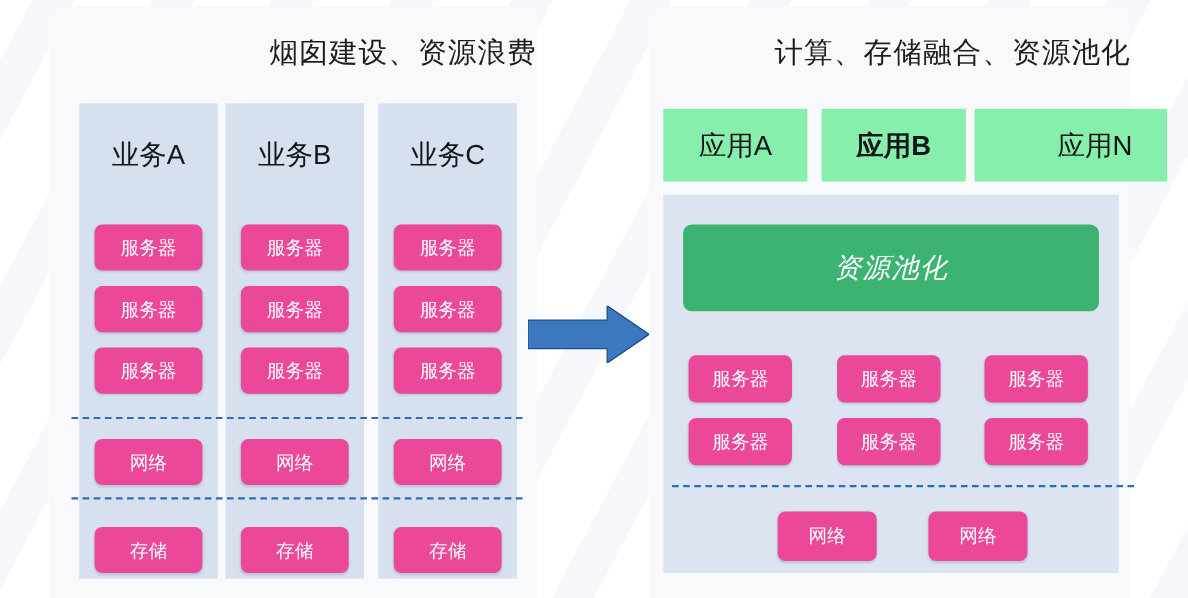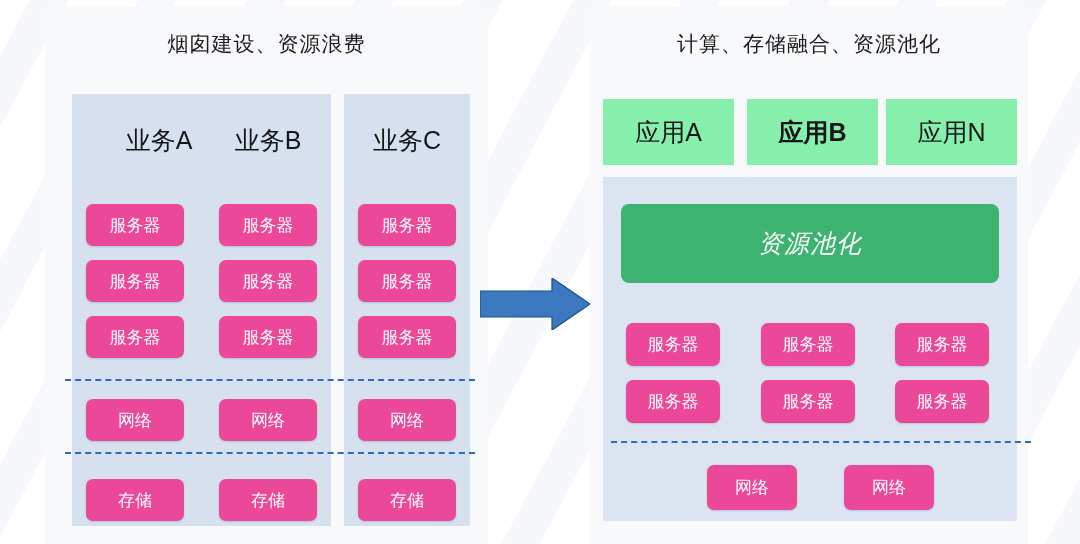--- a/index.html
+++ b/index.html
@@ -37,36 +37,36 @@
     border-radius: 14px;
   }
   #panel-left  { left: 45px;  top: 6px;  width: 443px; height: 552px; }
   #panel-right { left: 590px; top: 6px;  width: 438px; height: 552px; }
 
   .panel-title {
     position: absolute;
     left: 0;
     top: 24px;
     width: 100%;
-    text-align: center;
-    font-size: 21px;
+    text-align: right;
+    font-size: 26px;
     color: #1d1d1f;
     letter-spacing: 1px;
     white-space: nowrap;
   }
 
   
   .silo-col {
     position: absolute;
     top: 88px;
     width: 126px;
     height: 432px;
     background: #d6e0ee;
   }
-  #silo-col-0 { left: 27px; padding-left: 48px;  }
+  #silo-col-0 { left: 27px;  }
   #silo-col-1 { left: 160px; }
   #silo-col-2 { left: 299px; text-decoration: underline; }
 
   .silo-head {
     position: absolute;
     left: 0;
     top: 30px;
     width: 100%;
     text-align: center;
     font-size: 25px;
@@ -115,21 +115,21 @@
     background: #86efac;
     display: flex;
     align-items: center;
     justify-content: center;
     font-size: 25px;
     color: #15161a;
     white-space: nowrap;
   }
   #app-box-0 { left: 13px;  }
   #app-box-1 { left: 157px; font-weight: bold; }
-  #app-box-2 { left: 296px; }
+  #app-box-2 { left: 296px; padding-left: 44px; }
 
   #pool-container {
     position: absolute;
     left: 13px;
     top: 171px;
     width: 414px;
     height: 344px;
     background: #dbe4f0;
   }
 

